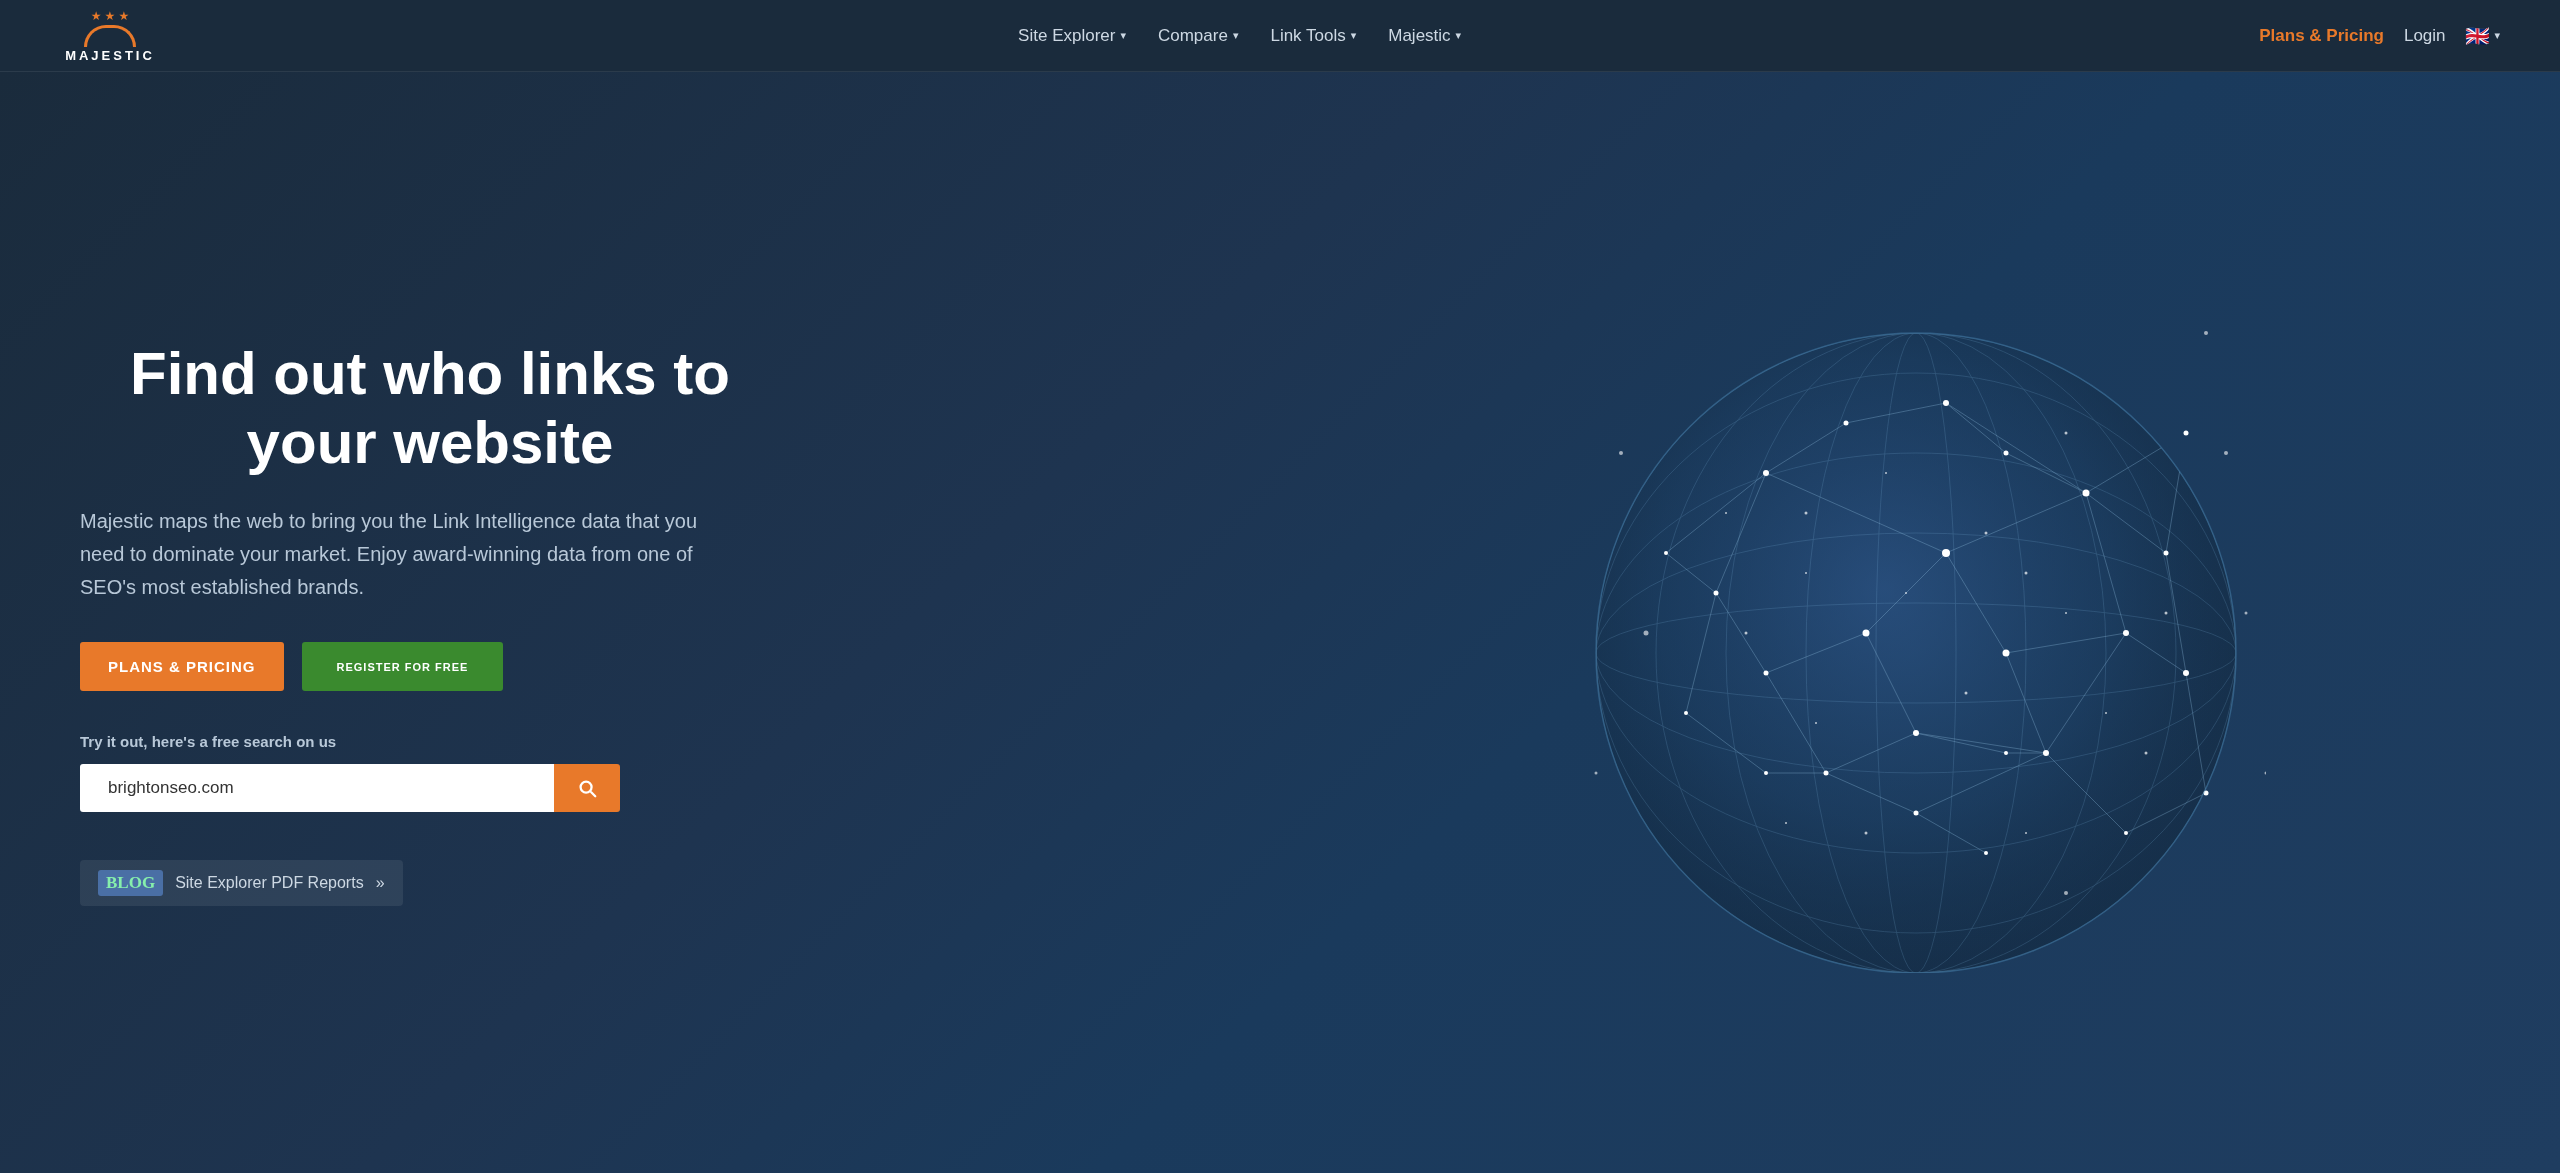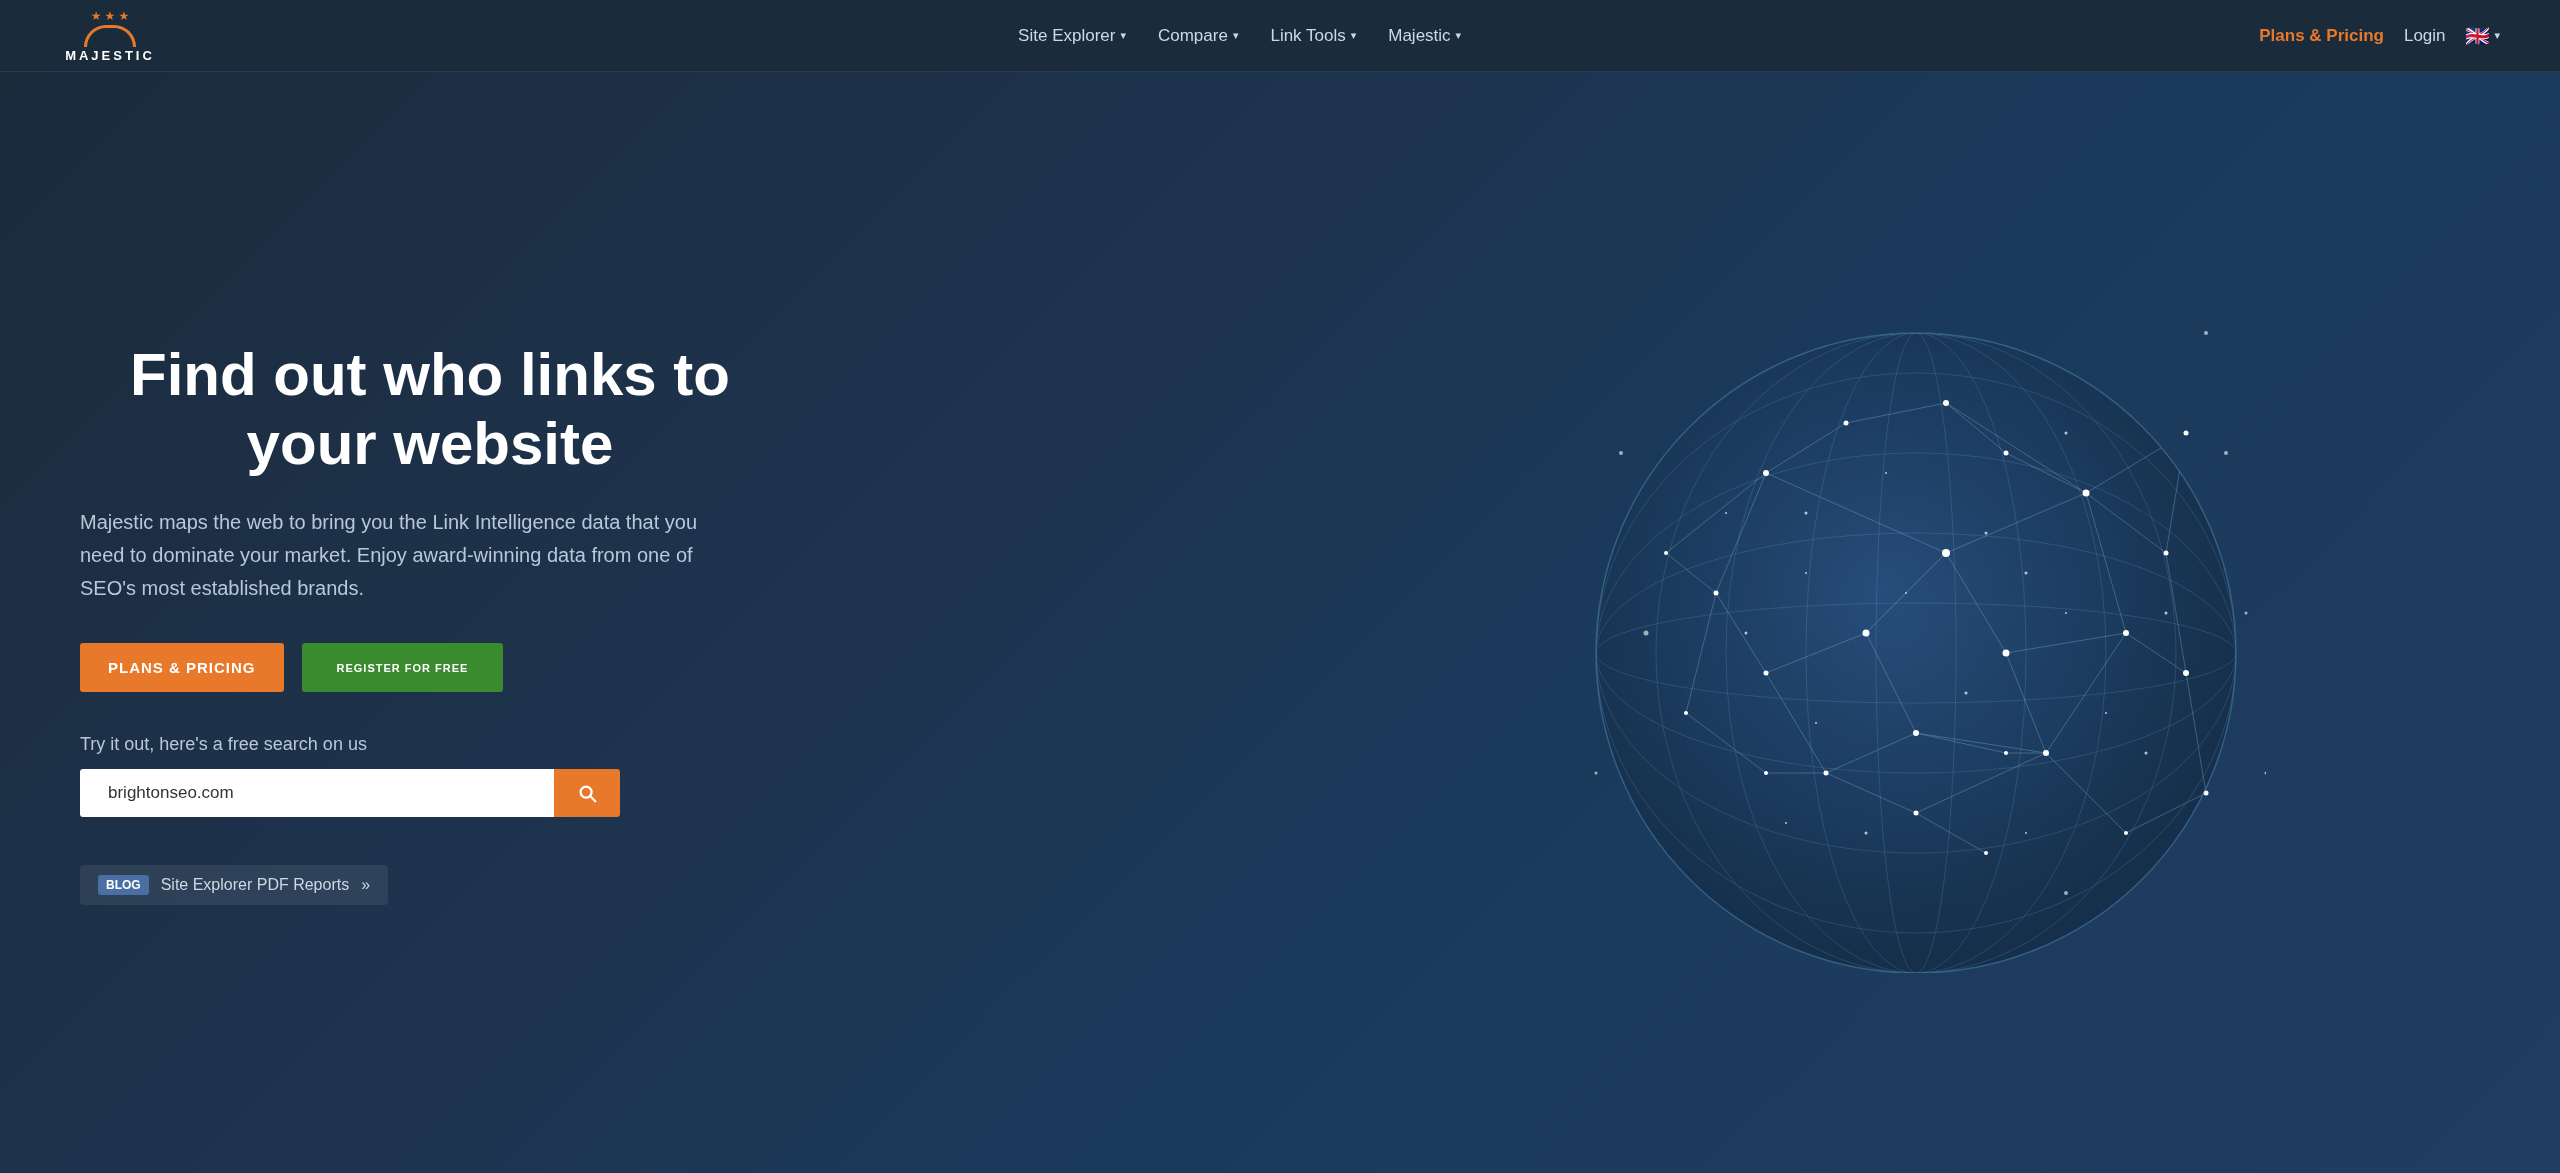--- a/index.html
+++ b/index.html
@@ -171,23 +171,24 @@
       border: none;
       padding: 16px 35px;
       font-size: 11px;
       font-weight: bold;
       letter-spacing: 1px;
       cursor: pointer;
       border-radius: 3px;
     }
 
     .free-search-label {
-      font-size: 18px;
+      font-size: 15px;
       color: #b8c8d8;
       margin-bottom: 14px;
+      font-weight: bold;
     }
 
     .search-bar {
       display: flex;
       align-items: stretch;
       max-width: 540px;
       margin-bottom: 48px;
     }
 
     .search-input {
@@ -223,25 +224,26 @@
       align-items: center;
       gap: 12px;
       background-color: rgba(255,255,255,0.08);
       border-radius: 4px;
       padding: 10px 18px;
       cursor: pointer;
     }
 
     .blog-badge {
       background-color: #4a6fa5;
-      color: #ffffff;
-      font-size: 12px;
+      color: #86efac;
+      font-size: 17px;
       font-weight: bold;
       padding: 3px 8px;
       border-radius: 3px;
+      font-family: Liberation Serif, serif;
     }
 
     .blog-text {
       color: #cdd8e3;
       font-size: 16px;
     }
 
     .blog-arrow {
       color: #cdd8e3;
       font-size: 16px;

